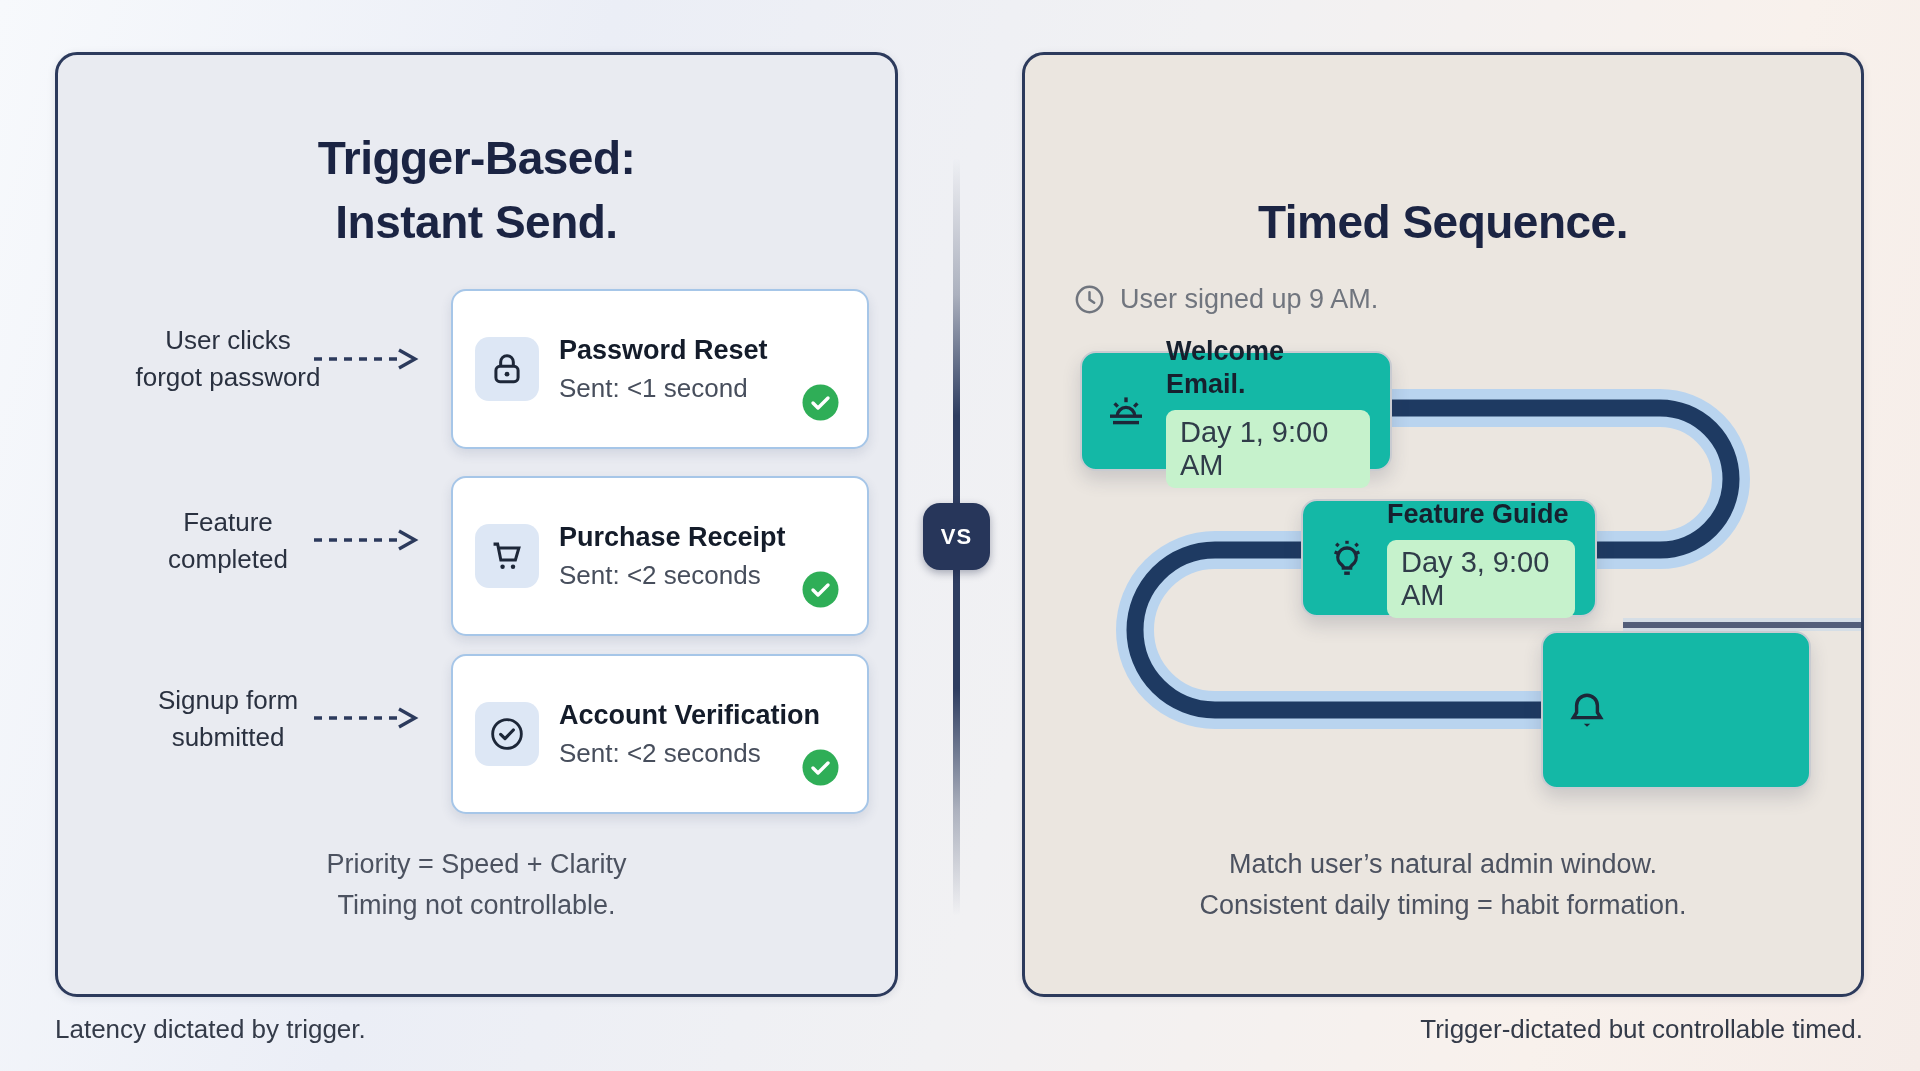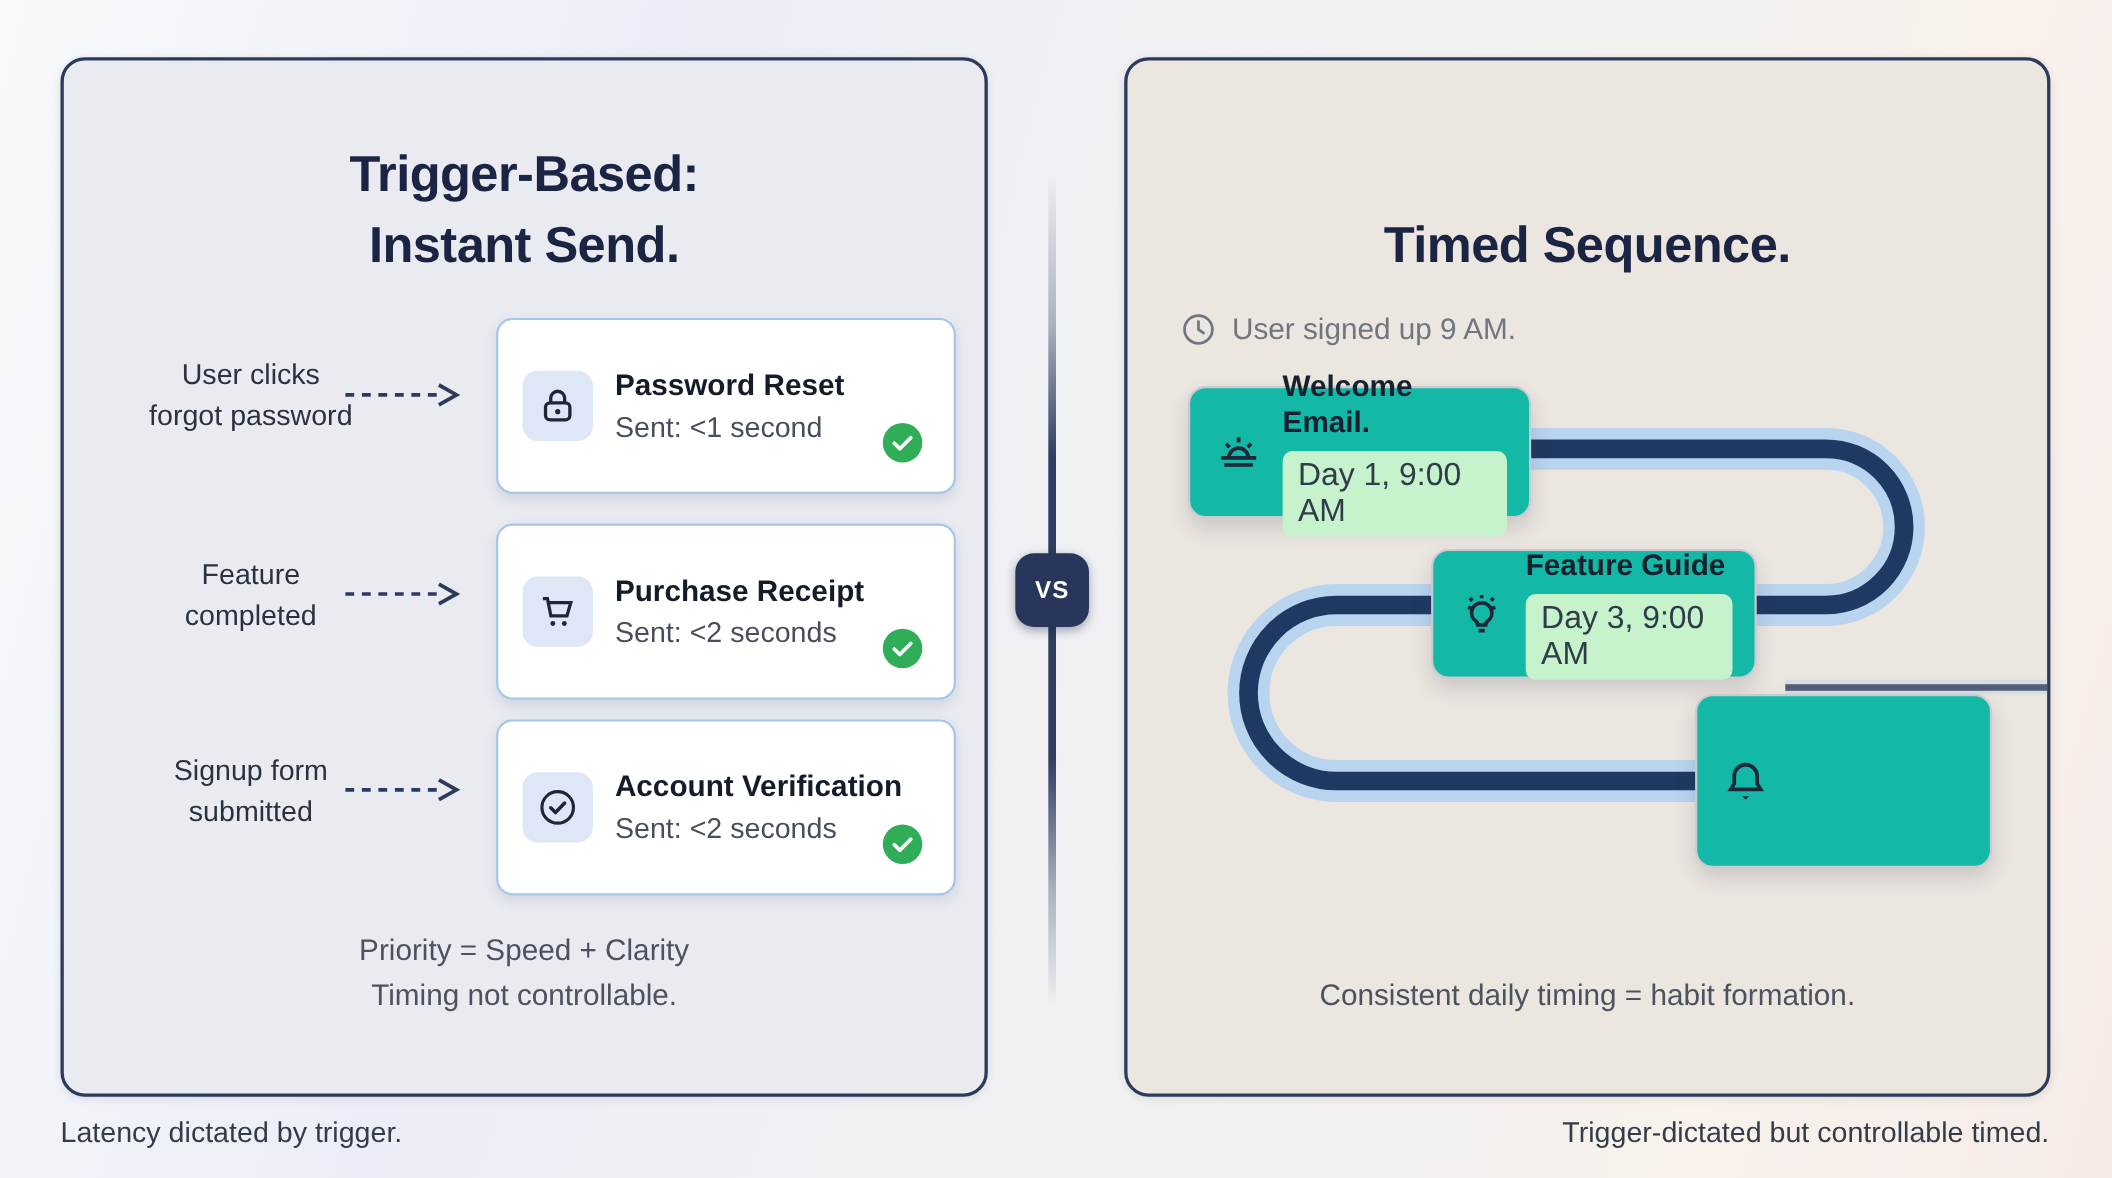--- a/index.html
+++ b/index.html
@@ -228,21 +228,21 @@
     </div>
 
     <div class="step-card s3">
       <svg class="step-icon" viewBox="0 0 24 24" fill="none" stroke="#1d2738" stroke-width="1.7">
         <path d="M12 4.6 a5.2 5.2 0 0 1 5.2 5.2 v3.4 l1.6 2.6 H5.2 l1.6-2.6 V9.8 A5.2 5.2 0 0 1 12 4.6z"></path>
         <path d="M10.4 18.9 l1.6 1.5 1.6-1.5z" fill="#1d2738" stroke="none"></path>
       </svg>
     </div>
 
     <div class="panel-note">
-      <br>
+      <span>Match user’s natural admin window.</span><br>
       <span>Consistent daily timing = habit formation.</span>
     </div>
   </section>
 
   <div class="caption l">Latency dictated by trigger.</div>
   <div class="caption r">Trigger-dictated but controllable timed.</div>
 
 </div>
 
 </body></html>

